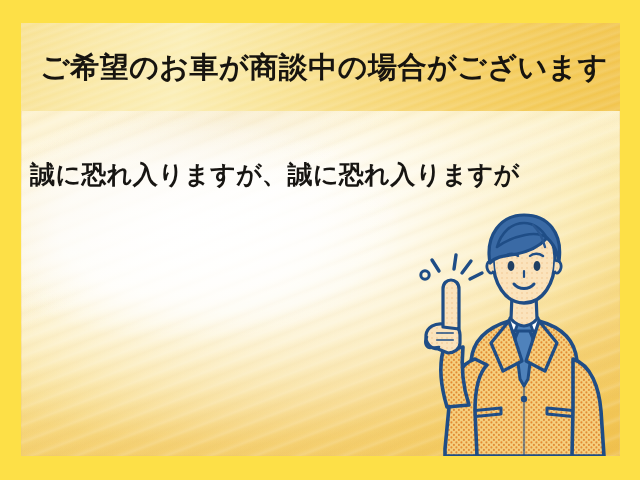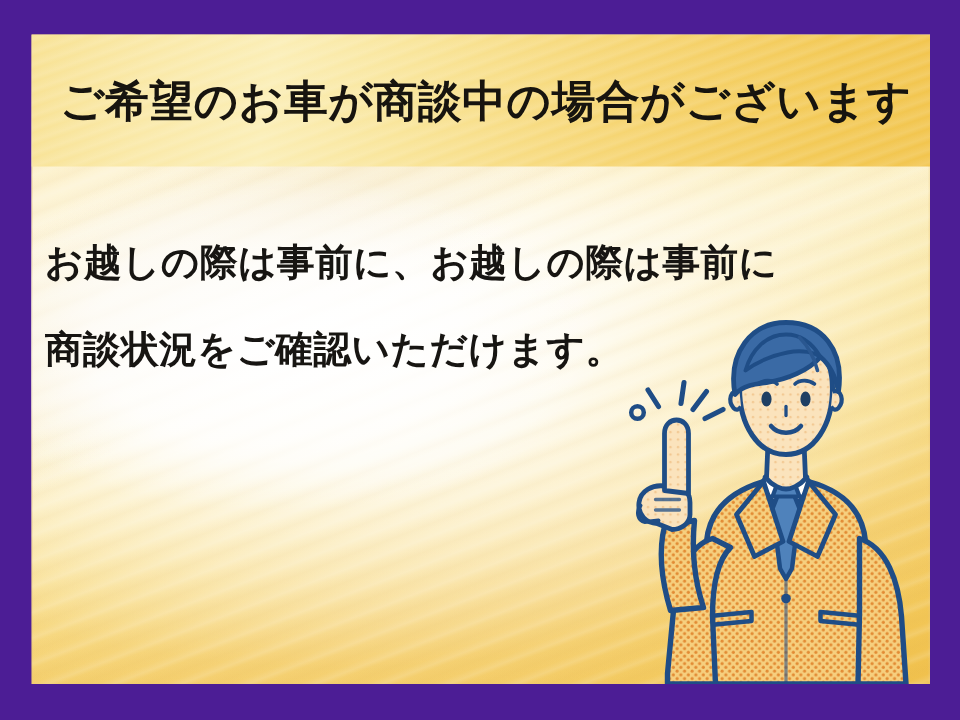--- a/index.html
+++ b/index.html
@@ -11,21 +11,21 @@
     width: 640px;
     height: 480px;
     overflow: hidden;
     font-family: "DejaVu Sans", "Liberation Sans", sans-serif;
   }
 
   #stage {
     position: relative;
     width: 640px;
     height: 480px;
-    background: #4c1d95;
+    background: #fde047;
   }
 
   
   #card {
     position: absolute;
     left: 21px;
     top: 23px;
     width: 599px;
     height: 433px;
     overflow: hidden;
@@ -171,22 +171,21 @@
     <div id="streaks2"></div>
     <div id="veil"></div>
 
     <div id="headline-band">
       <div class="band-streaks"></div>
     </div>
 
     <div id="headline">ご希望のお車が商談中の場合がございます</div>
 
     <div id="body-text">
-      <div class="body-line">お越しの際は事前に、お越しの際は事前に</div>
-      <div class="body-line">商談状況をご確認いただけます。</div>
+      <div class="body-line">誠に恐れ入りますが、誠に恐れ入りますが</div>
     </div>
 
     <div id="illustration">
       <svg viewBox="0 0 205 245" xmlns="http://www.w3.org/2000/svg" aria-hidden="true">
         <defs>
           <pattern id="suitdots" width="5" height="5" patternUnits="userSpaceOnUse">
             <rect width="5" height="5" fill="#f6cf7e"></rect>
             <circle cx="1.4" cy="1.4" r="1.05" fill="#e28b34"></circle>
             <circle cx="3.9" cy="3.9" r="1.05" fill="#e28b34"></circle>
           </pattern>

